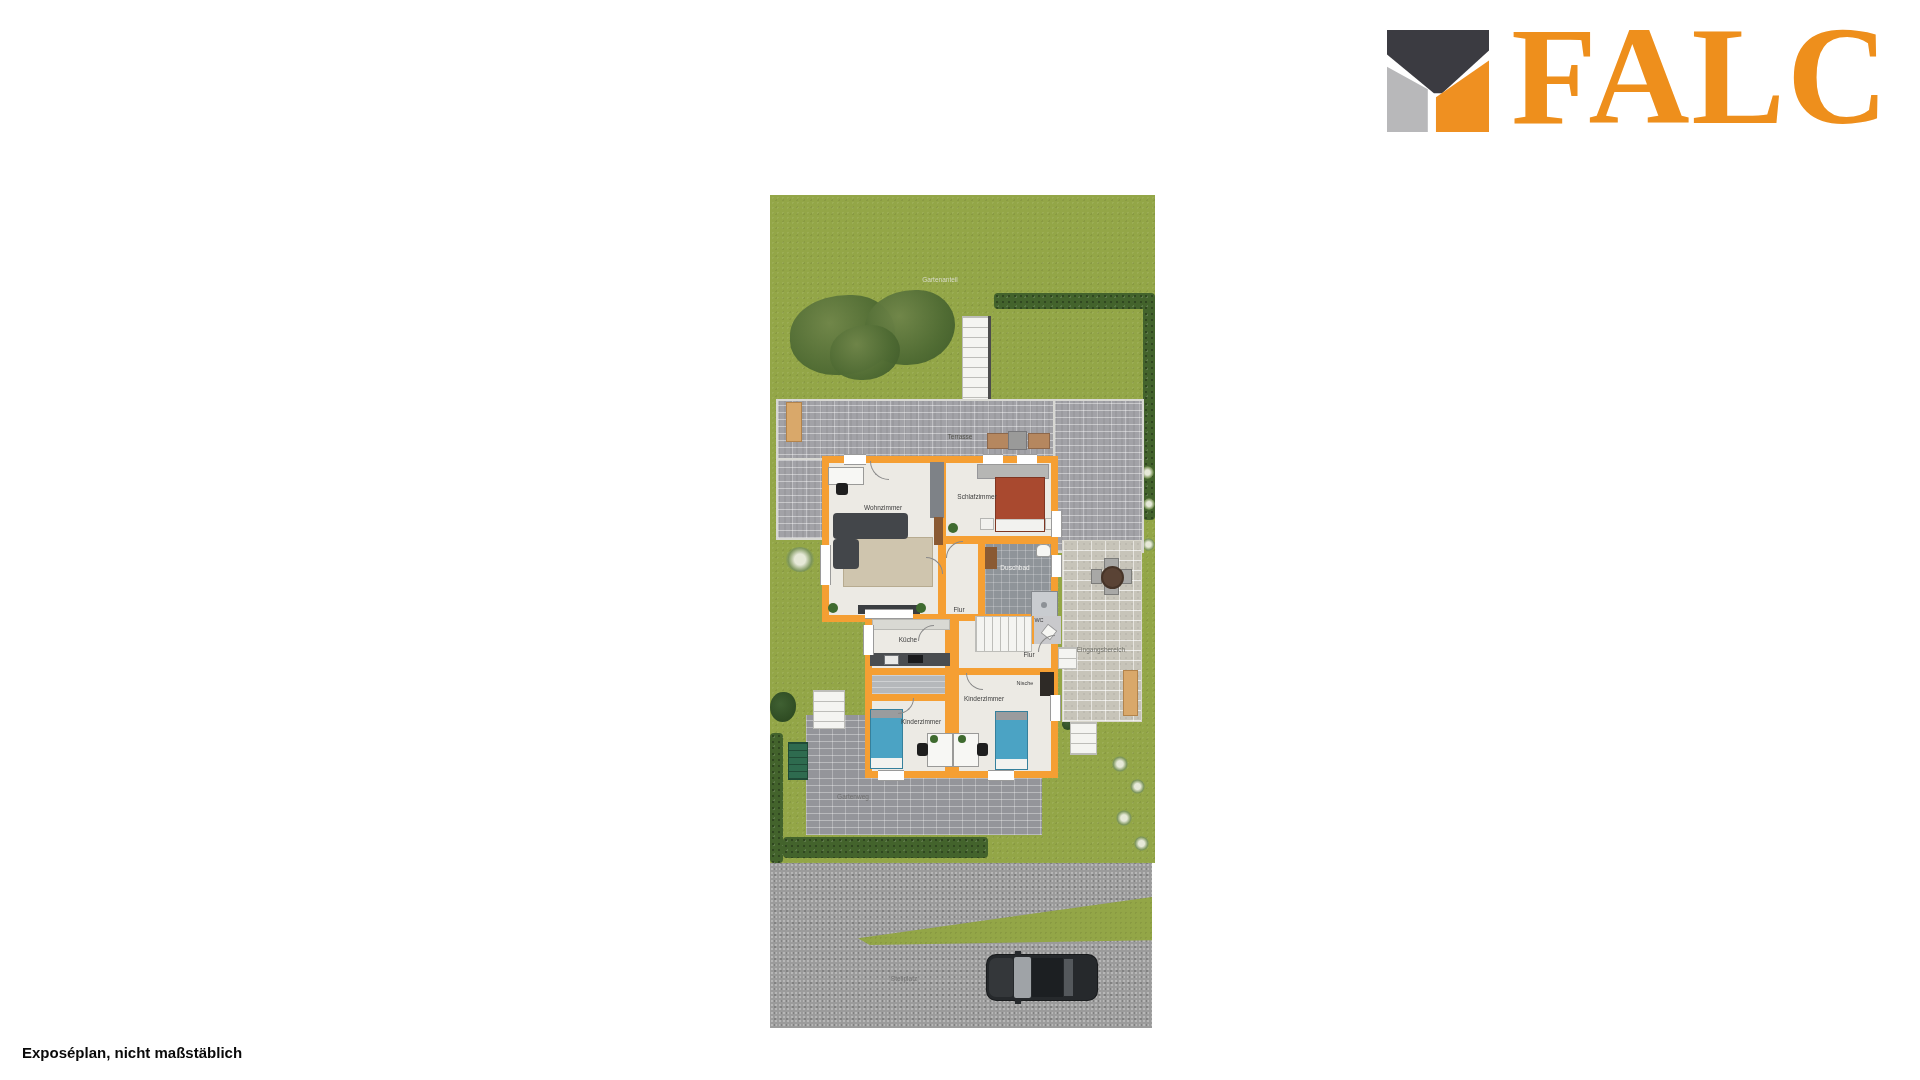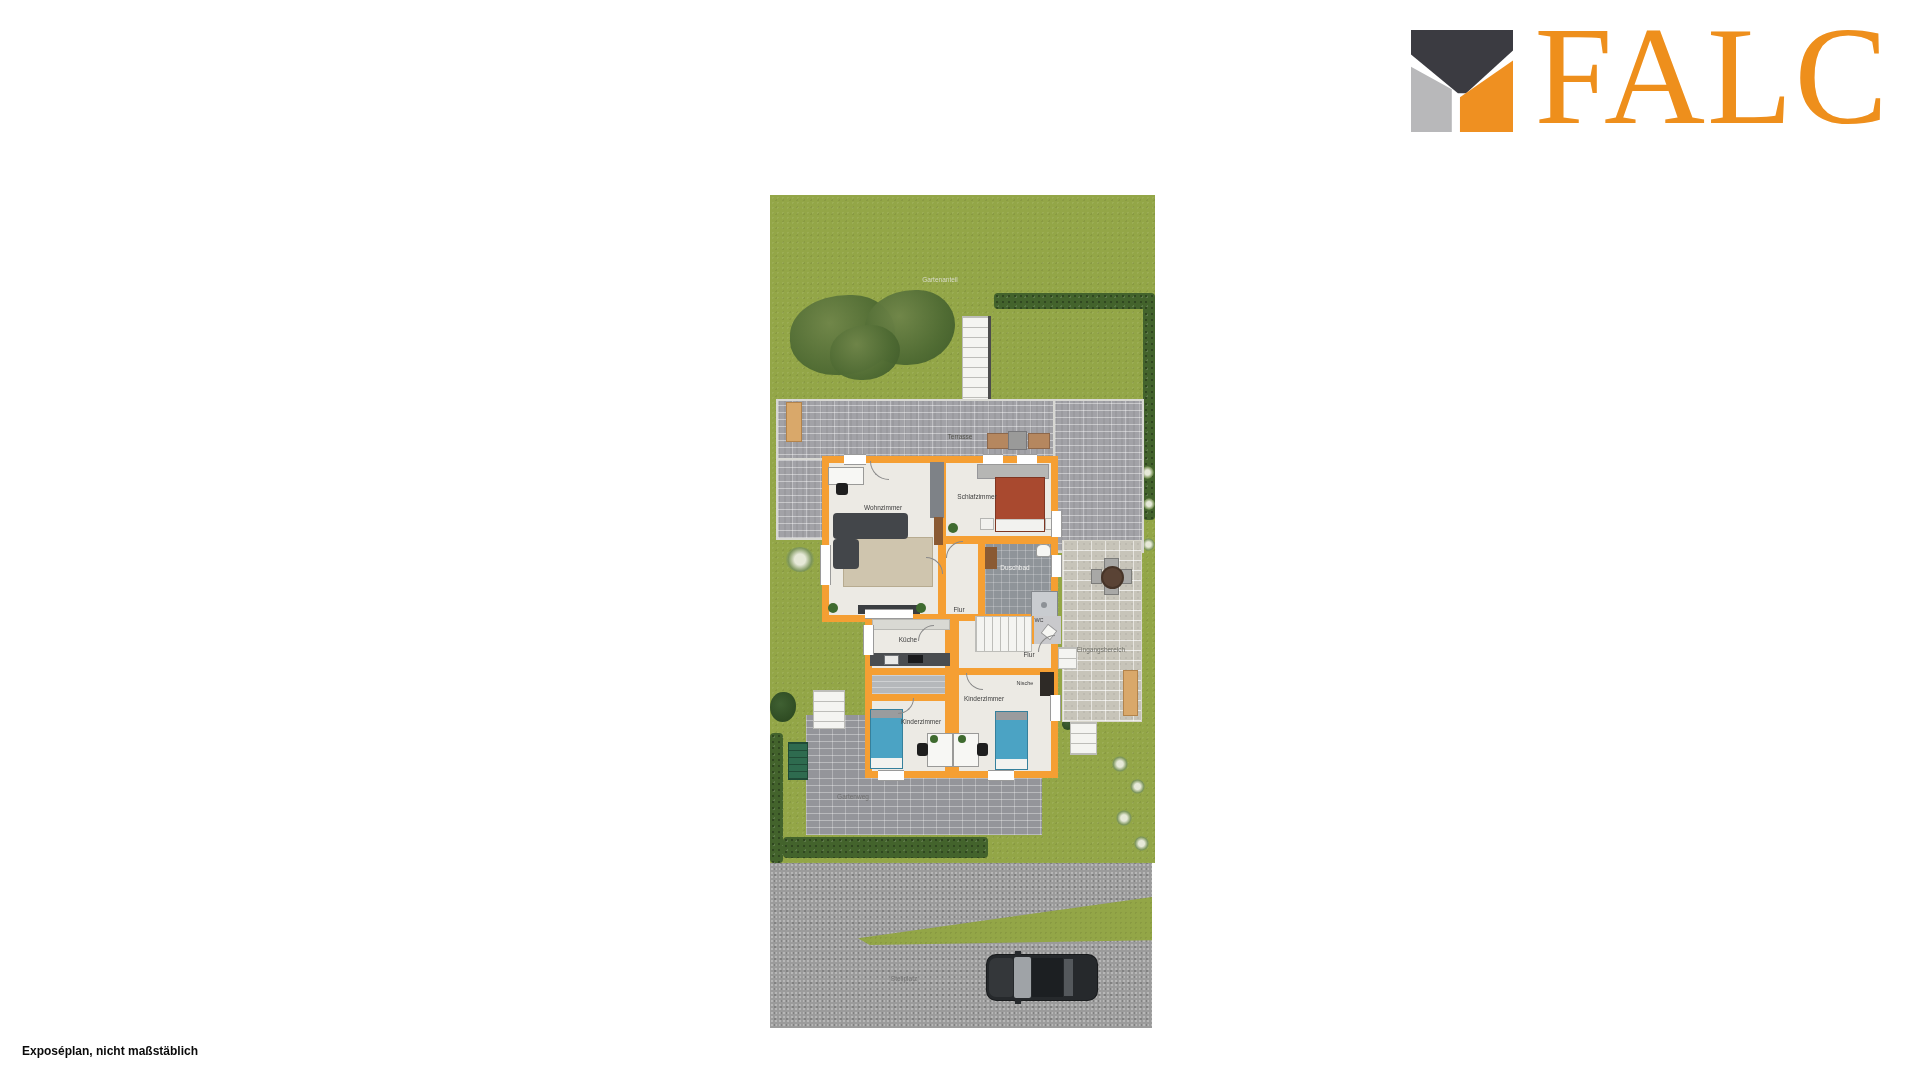--- a/index.html
+++ b/index.html
@@ -4,21 +4,21 @@
 <style>
   html,body{margin:0;padding:0;}
   body{width:1920px;height:1080px;position:relative;background:#ffffff;overflow:hidden;
        font-family:"Liberation Sans",sans-serif;}
   .abs{position:absolute;}
 
   
   .logo{position:absolute;top:24px;right:30px;display:flex;flex-direction:column;align-items:flex-end;}
   .logo-top{display:flex;align-items:flex-start;}
   .logo-mark{width:102px;height:102px;margin-right:22px;margin-top:6px;}
-  .logo-falc{font-family:"Liberation Serif",serif;font-size:140px;line-height:104px;color:#ee8f1c;letter-spacing:2px;}
+  .logo-falc{font-family:"Liberation Serif",serif;font-size:140px;line-height:104px;color:#ee8f1c;letter-spacing:2px;font-weight:bold;}
   .logo-immobilien{font-family:"Liberation Serif",serif;font-size:39px;color:#3f3f49;
        letter-spacing:14px;margin-top:9px;margin-right:-14px;white-space:nowrap;}
 
   
   .plan{left:770px;top:195px;width:385px;height:833px;position:absolute;}
   .lawn{left:0;top:0;width:385px;height:668px;background:#93a647;
      background-image:radial-gradient(rgba(255,255,255,.08) 1px,transparent 1px),
                       radial-gradient(rgba(0,0,0,.07) 1px,transparent 1px);
      background-size:5px 5px,7px 7px;background-position:0 0,3px 2px;}
   .hedge{background:#43632c;border-radius:4px;
@@ -60,21 +60,21 @@
           transform-origin:left top;z-index:40;}
   .olabel{position:absolute;font-size:6.5px;text-align:center;white-space:nowrap;z-index:40;}
 
   .win{position:absolute;background:#ffffff;z-index:30;}
   .winH{border-top:1px solid #9a9a9a;border-bottom:1px solid #9a9a9a;}
   .winV{border-left:1px solid #9a9a9a;border-right:1px solid #9a9a9a;}
   .arc{position:absolute;border-left:1px solid #8a8a8a;border-bottom:1px solid #8a8a8a;
        border-radius:0 0 0 100%;z-index:35;}
   .furn{position:absolute;z-index:25;}
 
-  .footer-note{position:absolute;left:22px;top:1044px;font-size:12px;font-weight:bold;color:#0a0a0a;}
+  .footer-note{position:absolute;left:22px;top:1044px;font-size:15px;font-weight:bold;color:#0a0a0a;}
 </style>
 </head>
 <body>
 
 <div class="logo">
   <div class="logo-top">
     <svg class="logo-mark" viewBox="0 0 100 100">
       <polygon points="0,0 100,0 100,20 54,62 46,62 0,24" fill="#3b3b41"></polygon>
       <polygon points="0,36 40,58 40,100 0,100" fill="#b8b8ba"></polygon>
       <polygon points="48,66 100,30 100,100 48,100" fill="#ef9021"></polygon>

